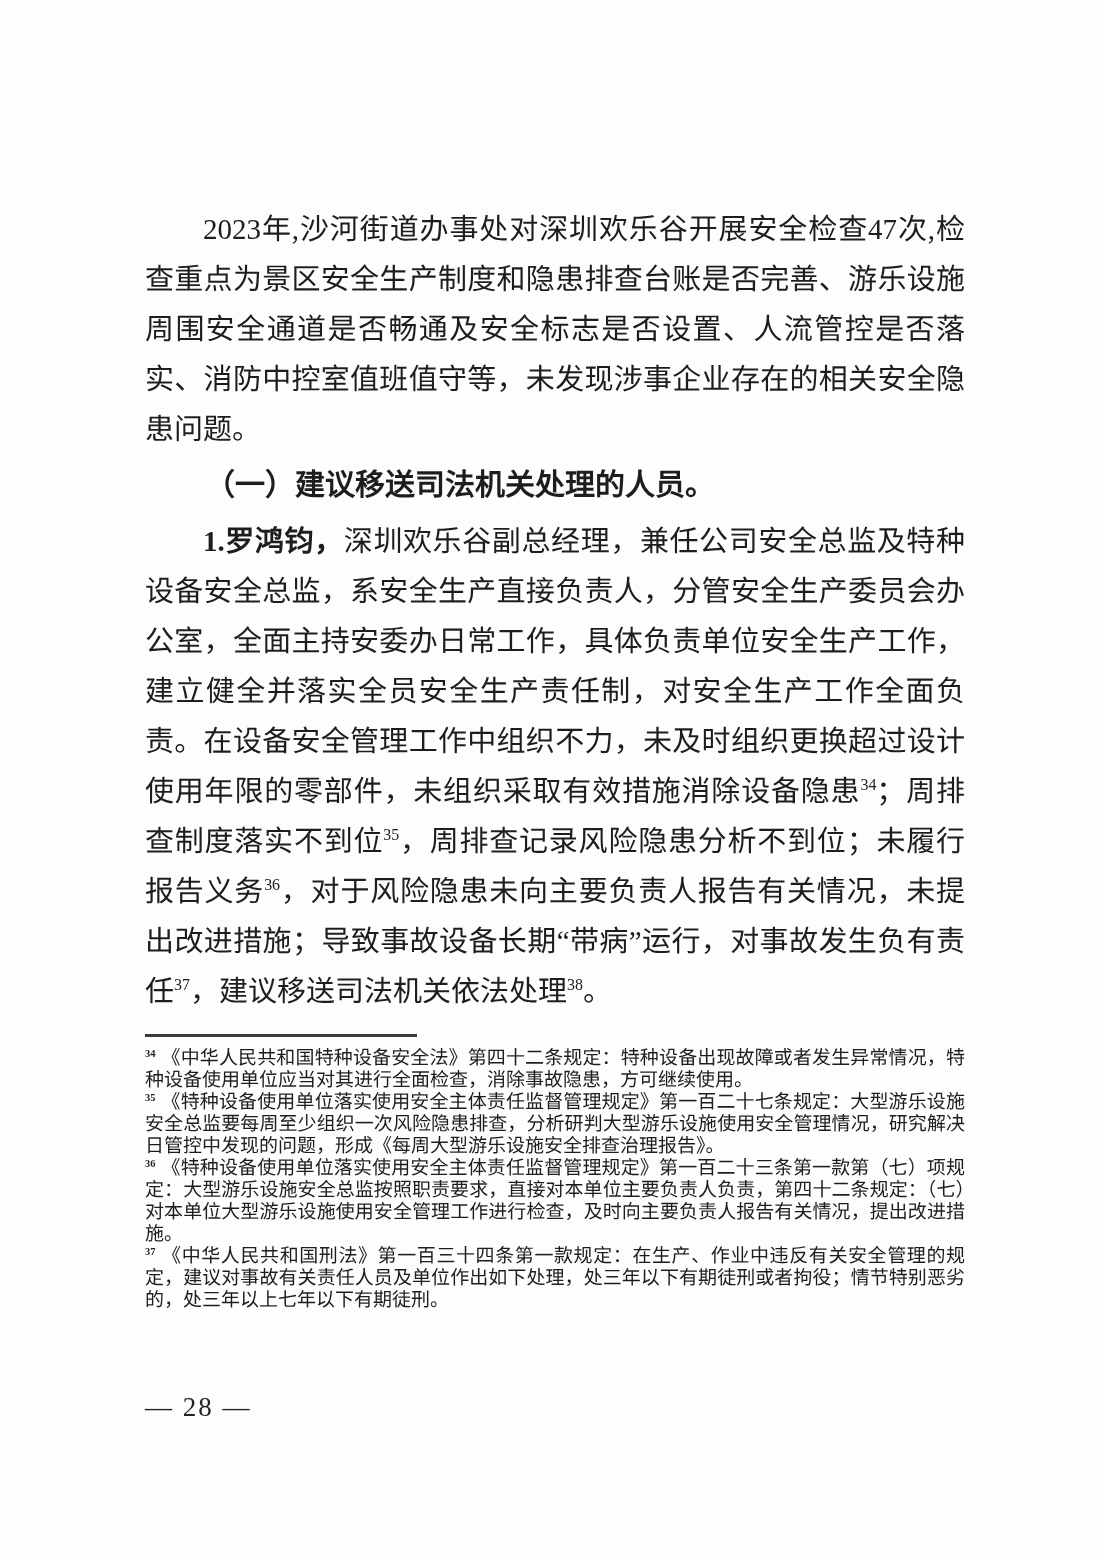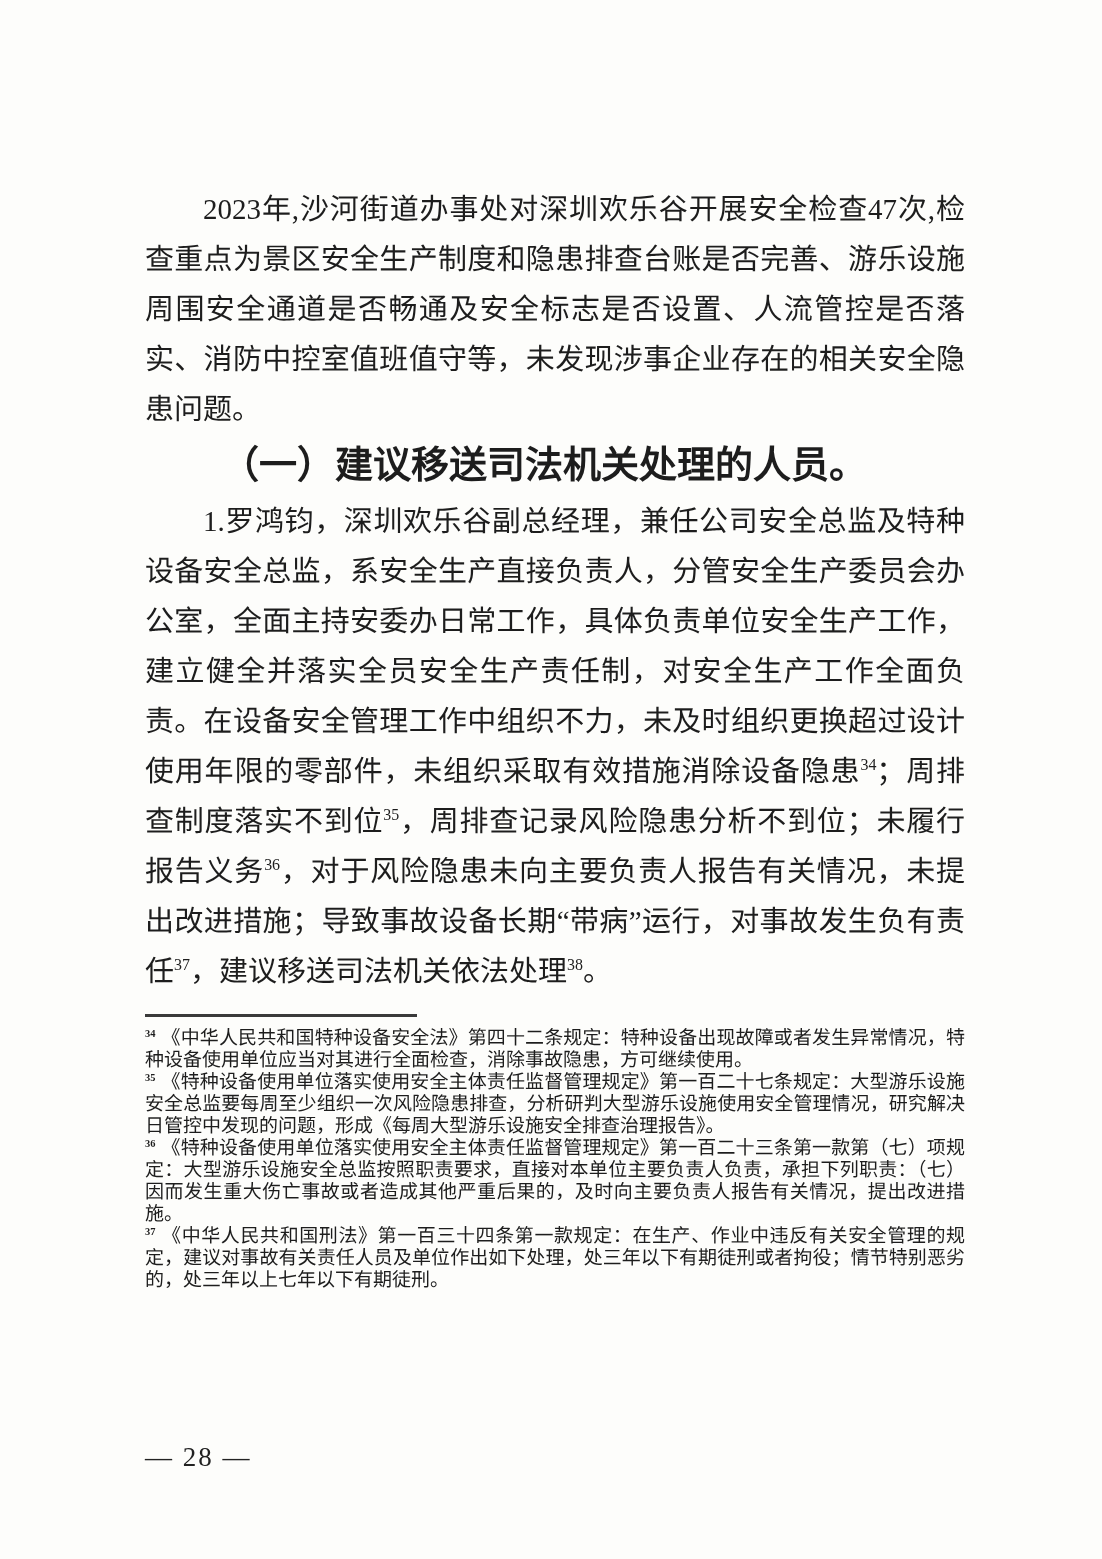--- a/index.html
+++ b/index.html
@@ -13,48 +13,48 @@
     height: 1559px;
     margin: 0 auto;
     background: #fdfdfb;
     color: #1d1d1d;
     font-family: "Liberation Serif", "DejaVu Serif", serif;
     overflow: hidden;
   }
   .content {
     position: absolute;
     left: 145px;
-    top: 184px;
+    top: 204px;
     width: 820px;
   }
   .body-para {
     margin: 0;
     font-size: 29px;
     line-height: 50px;
     text-align: justify;
     text-justify: inter-ideograph;
     text-indent: 2em;
   }
   .heading-hei {
     margin: 14px 0 6px 0;
     font-family: "Liberation Sans", "DejaVu Sans", sans-serif;
     font-size: 30px;
     font-weight: 700;
     line-height: 50px;
     text-indent: 2em;
   }
   .heading-kai {
     margin: 6px 0 6px 0;
-    font-size: 38px;
+    font-size: 30px;
     font-weight: 700;
     line-height: 50px;
     text-indent: 2em;
   }
   .person-lead {
-    font-weight: 400;
+    font-weight: 700;
   }
   .body-para sup, .footnote sup {
     font-size: 0.55em;
     line-height: 0;
     vertical-align: super;
   }
   .footnote-sep {
     width: 272px;
     height: 0;
     border-top: 3px solid #3a3a3a;
@@ -69,21 +69,21 @@
   .footnote {
     margin: 0;
   }
   .fn-num {
     font-weight: 700;
     margin-right: 6px;
   }
   .page-number {
     position: absolute;
     left: 145px;
-    top: 1442px;
+    top: 1392px;
     font-size: 27px;
     letter-spacing: 2px;
     color: #222;
   }
 </style>
 </head>
 <body>
 
 <div class="page">
   <main class="content">
@@ -94,20 +94,20 @@
 
     <h3 class="heading-kai">（一）建议移送司法机关处理的人员。</h3>
 
     <p class="body-para"><span class="person-lead">1.罗鸿钧，</span><span>深圳欢乐谷副总经理，兼任公司安全总监及特种设备安全总监，系安全生产直接负责人，分管安全生产委员会办公室，全面主持安委办日常工作，具体负责单位安全生产工作，建立健全并落实全员安全生产责任制，对安全生产工作全面负责。在设备安全管理工作中组织不力，未及时组织更换超过设计使用年限的零部件，未组织采取有效措施消除设备隐患<sup>34</sup>；周排查制度落实不到位<sup>35</sup>，周排查记录风险隐患分析不到位；未履行报告义务<sup>36</sup>，对于风险隐患未向主要负责人报告有关情况，未提出改进措施；导致事故设备长期“带病”运行，对事故发生负有责任<sup>37</sup>，建议移送司法机关依法处理<sup>38</sup>。</span></p>
 
     <div class="footnote-sep"></div>
 
     <div class="footnotes" id="footnotes">
         <p class="footnote"><sup class="fn-num">34</sup><span>《中华人民共和国特种设备安全法》第四十二条规定：特种设备出现故障或者发生异常情况，特种设备使用单位应当对其进行全面检查，消除事故隐患，方可继续使用。</span></p>
         <p class="footnote"><sup class="fn-num">35</sup><span>《特种设备使用单位落实使用安全主体责任监督管理规定》第一百二十七条规定：大型游乐设施安全总监要每周至少组织一次风险隐患排查，分析研判大型游乐设施使用安全管理情况，研究解决日管控中发现的问题，形成《每周大型游乐设施安全排查治理报告》。</span></p>
-        <p class="footnote"><sup class="fn-num">36</sup><span>《特种设备使用单位落实使用安全主体责任监督管理规定》第一百二十三条第一款第（七）项规定：大型游乐设施安全总监按照职责要求，直接对本单位主要负责人负责，承担下列职责：（七）因而发生重大伤亡事故或者造成其他严重后果的，及时向主要负责人报告有关情况，提出改进措施。</span></p>
+        <p class="footnote"><sup class="fn-num">36</sup><span>《特种设备使用单位落实使用安全主体责任监督管理规定》第一百二十三条第一款第（七）项规定：大型游乐设施安全总监按照职责要求，直接对本单位主要负责人负责，第四十二条规定：（七）对本单位大型游乐设施使用安全管理工作进行检查，及时向主要负责人报告有关情况，提出改进措施。</span></p>
         <p class="footnote"><sup class="fn-num">37</sup><span>《中华人民共和国刑法》第一百三十四条第一款规定：在生产、作业中违反有关安全管理的规定，建议对事故有关责任人员及单位作出如下处理，处三年以下有期徒刑或者拘役；情节特别恶劣的，处三年以上七年以下有期徒刑。</span></p>
       </div>
 
   </main>
 
   <div class="page-number">— 28 —</div>
 </div>
 
 </body></html>

